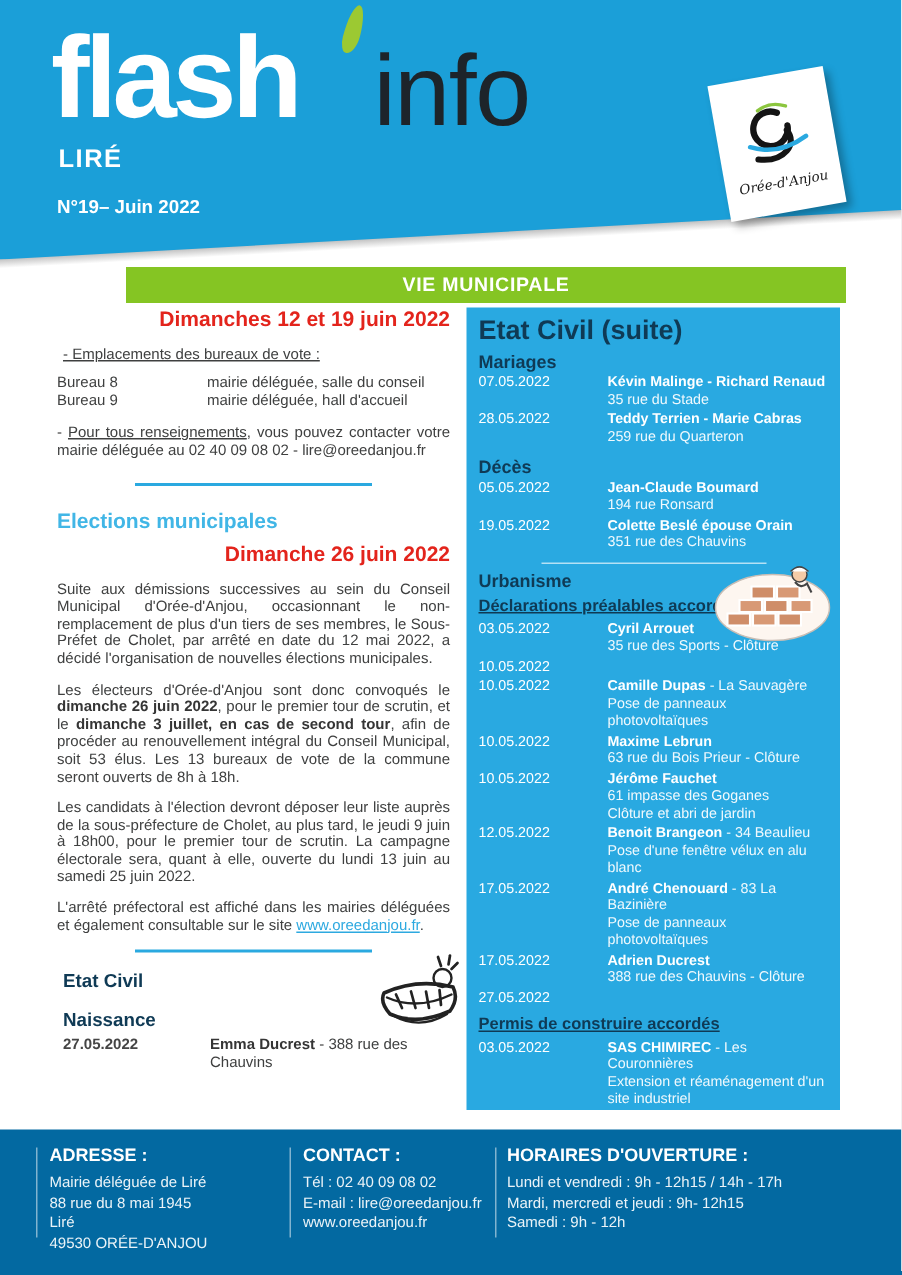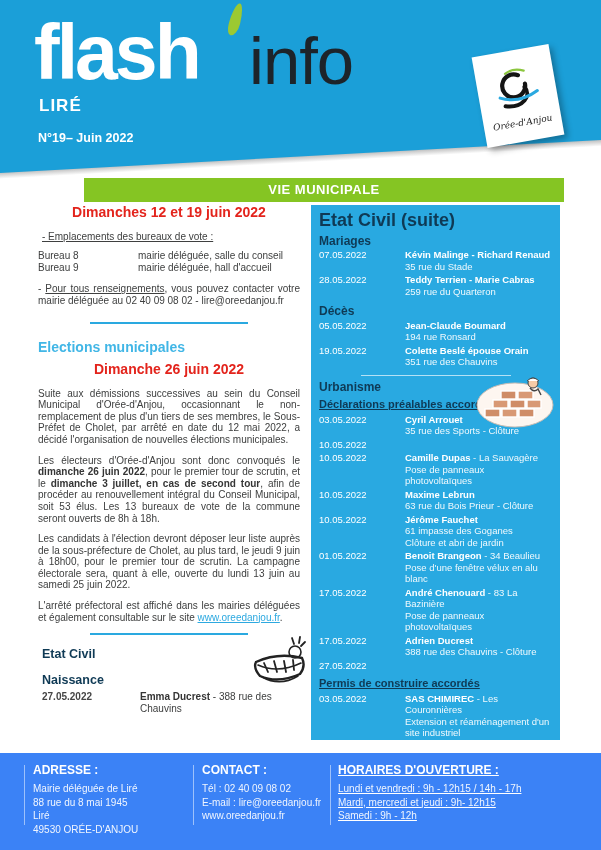--- a/index.html
+++ b/index.html
@@ -28,21 +28,21 @@
   .logo-caption{font-family:"DejaVu Serif",serif;font-style:italic;font-size:9px;color:#1a1a1a;margin-top:1px;}
 
   
   .banner{position:absolute;left:84px;top:178px;width:480px;height:24px;background:#85c523;
           color:#ffffff;font-weight:bold;font-size:13px;letter-spacing:.5px;
           text-align:center;line-height:24px;z-index:3;}
 
   
   .left-col{position:absolute;left:38px;top:207px;width:262px;color:#3f4040;font-size:10px;line-height:11.6px;}
   .h-cyan{color:#41b6e6;font-weight:bold;font-size:14px;margin:0 0 10px 0;}
-  .h-red{color:#e3241c;font-weight:bold;font-size:14px;text-align:center;margin:0 0 12px 0;}
+  .h-red{color:#e3241c;font-weight:bold;font-size:14px;text-align:right;margin:0 0 12px 0;}
   .u-label{text-decoration:underline;margin:0 0 8px 4px;}
   .bureau{display:flex;line-height:12px;}
   .b-name{flex:0 0 100px;}
   .b-place{flex:1;}
   .lpara{margin:9px 0 0 0;text-align:justify;}
   .seg-b{font-weight:bold;color:#353535;}
   .seg-u{text-decoration:underline;}
   .seg-link{color:#2da9e0;text-decoration:underline;cursor:pointer;}
   .divider{width:158px;border:none;border-top:2px solid #2aa9e0;margin:16px auto 18px auto;}
   .h-navy{color:#0f3a55;font-weight:bold;font-size:12.5px;margin:14px 0 0 4px;}
@@ -59,23 +59,23 @@
   .p-sub-u{color:#0f3a55;font-weight:bold;font-size:11px;margin:6px 0 3px 0;text-decoration:underline;}
   .panel .entry{display:flex;margin:0 0 2px 0;}
   .panel .e-date{flex:0 0 86px;font-weight:normal;color:#ffffff;}
   .panel .e-body{flex:1;}
   .panel .e-name{font-weight:bold;color:#ffffff;}
   .panel .e-suffix,.panel .e-line{color:rgba(255,255,255,.93);}
   .pdivider{width:150px;border:none;border-top:1px solid rgba(255,255,255,.65);margin:7px auto 6px auto;}
   .brick-art{position:absolute;right:5px;top:168px;}
 
   
-  .footer{position:absolute;left:0;top:753px;width:601px;height:97px;background:#3b82f6;color:#ffffff;}
+  .footer{position:absolute;left:0;top:753px;width:601px;height:97px;background:#0369a1;color:#ffffff;}
   .f-col{position:absolute;top:10px;}
-  .f-col1{left:33px;}  .f-col2{left:202px;}  .f-col3{left:338px;text-decoration:underline;}
+  .f-col1{left:33px;}  .f-col2{left:202px;}  .f-col3{left:338px;}
   .f-head{font-size:12px;font-weight:bold;margin-bottom:5px;}
   .f-line{font-size:10px;line-height:13.5px;color:rgba(255,255,255,.92);}
   .f-sep{position:absolute;top:12px;width:1px;height:60px;background:rgba(255,255,255,.5);}
   .f-sep1{left:24px;} .f-sep2{left:193px;} .f-sep3{left:330px;}
 </style>
 </head>
 <body>
 
 <div class="page">
 
@@ -217,21 +217,21 @@
         </div>
         <div class="entry">
           <div class="e-date">10.05.2022</div>
           <div class="e-body">
             <div><span class="e-name">Jérôme Fauchet</span></div>
             <div class="e-line">61 impasse des Goganes</div>
             <div class="e-line">Clôture et abri de jardin</div>
           </div>
         </div>
         <div class="entry">
-          <div class="e-date">01.05.2022</div>
+          <div class="e-date">12.05.2022</div>
           <div class="e-body">
             <div><span class="e-name">Benoit Brangeon</span><span class="e-suffix"> - 34 Beaulieu</span></div>
             <div class="e-line">Pose d'une fenêtre vélux en alu blanc</div>
           </div>
         </div>
         <div class="entry">
           <div class="e-date">17.05.2022</div>
           <div class="e-body">
             <div><span class="e-name">André Chenouard</span><span class="e-suffix"> - 83 La Bazinière</span></div>
             <div class="e-line">Pose de panneaux photovoltaïques</div>

